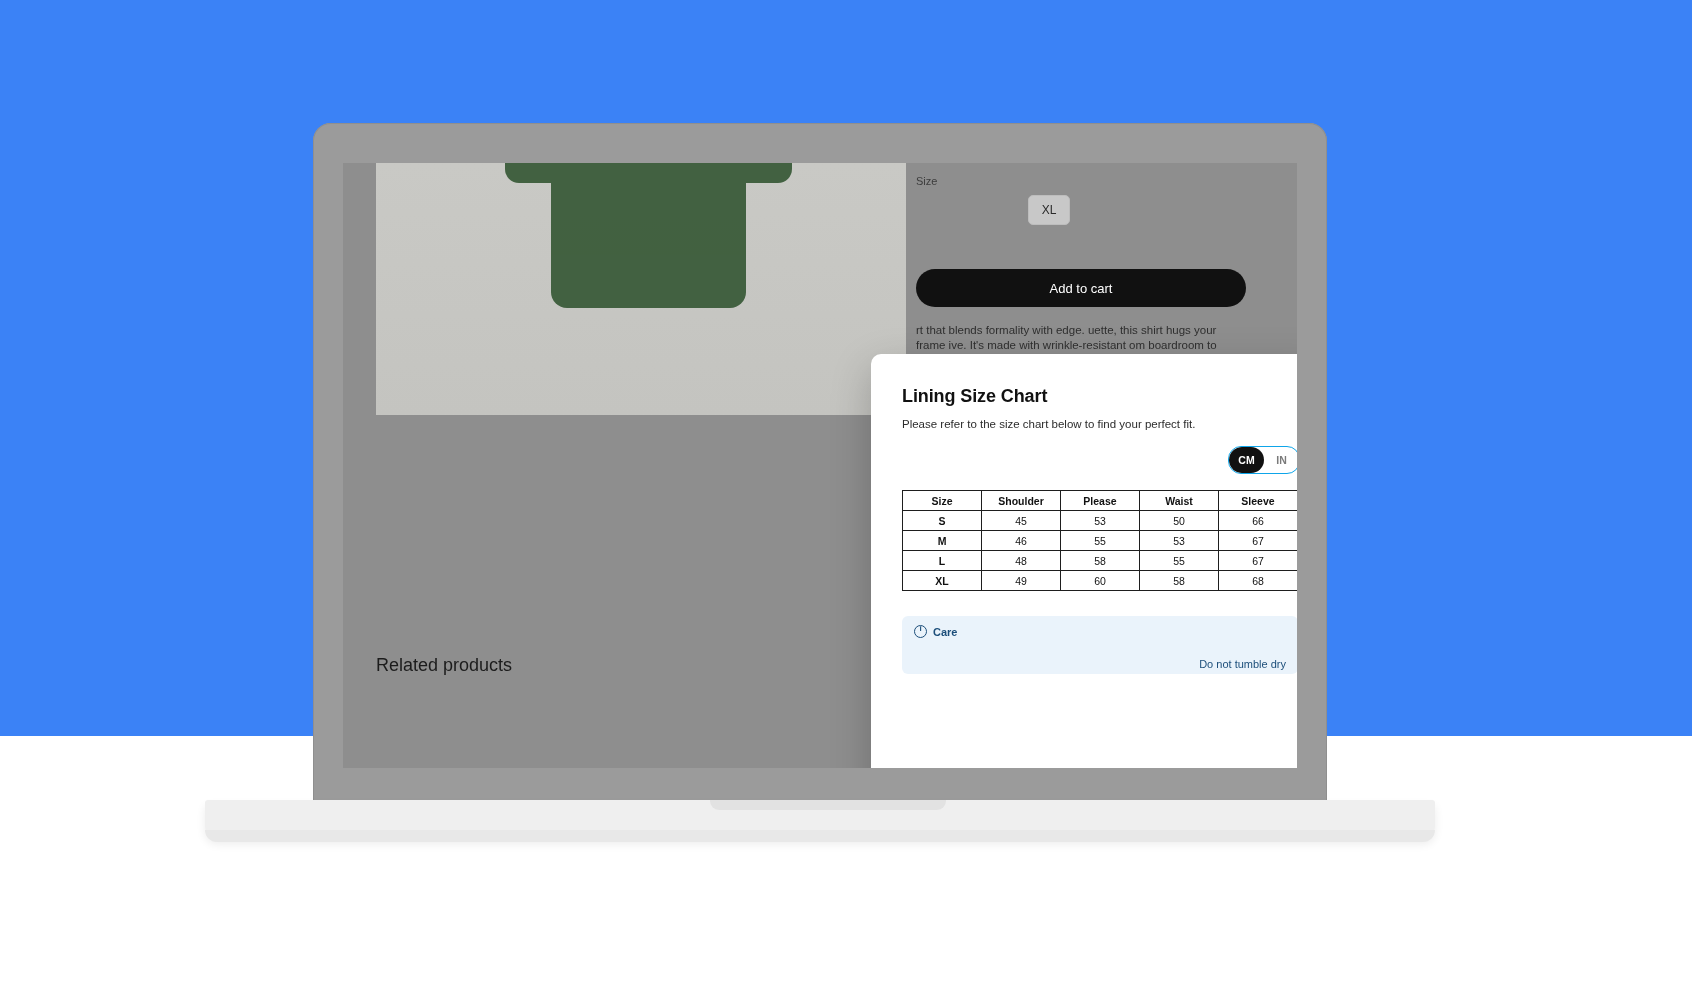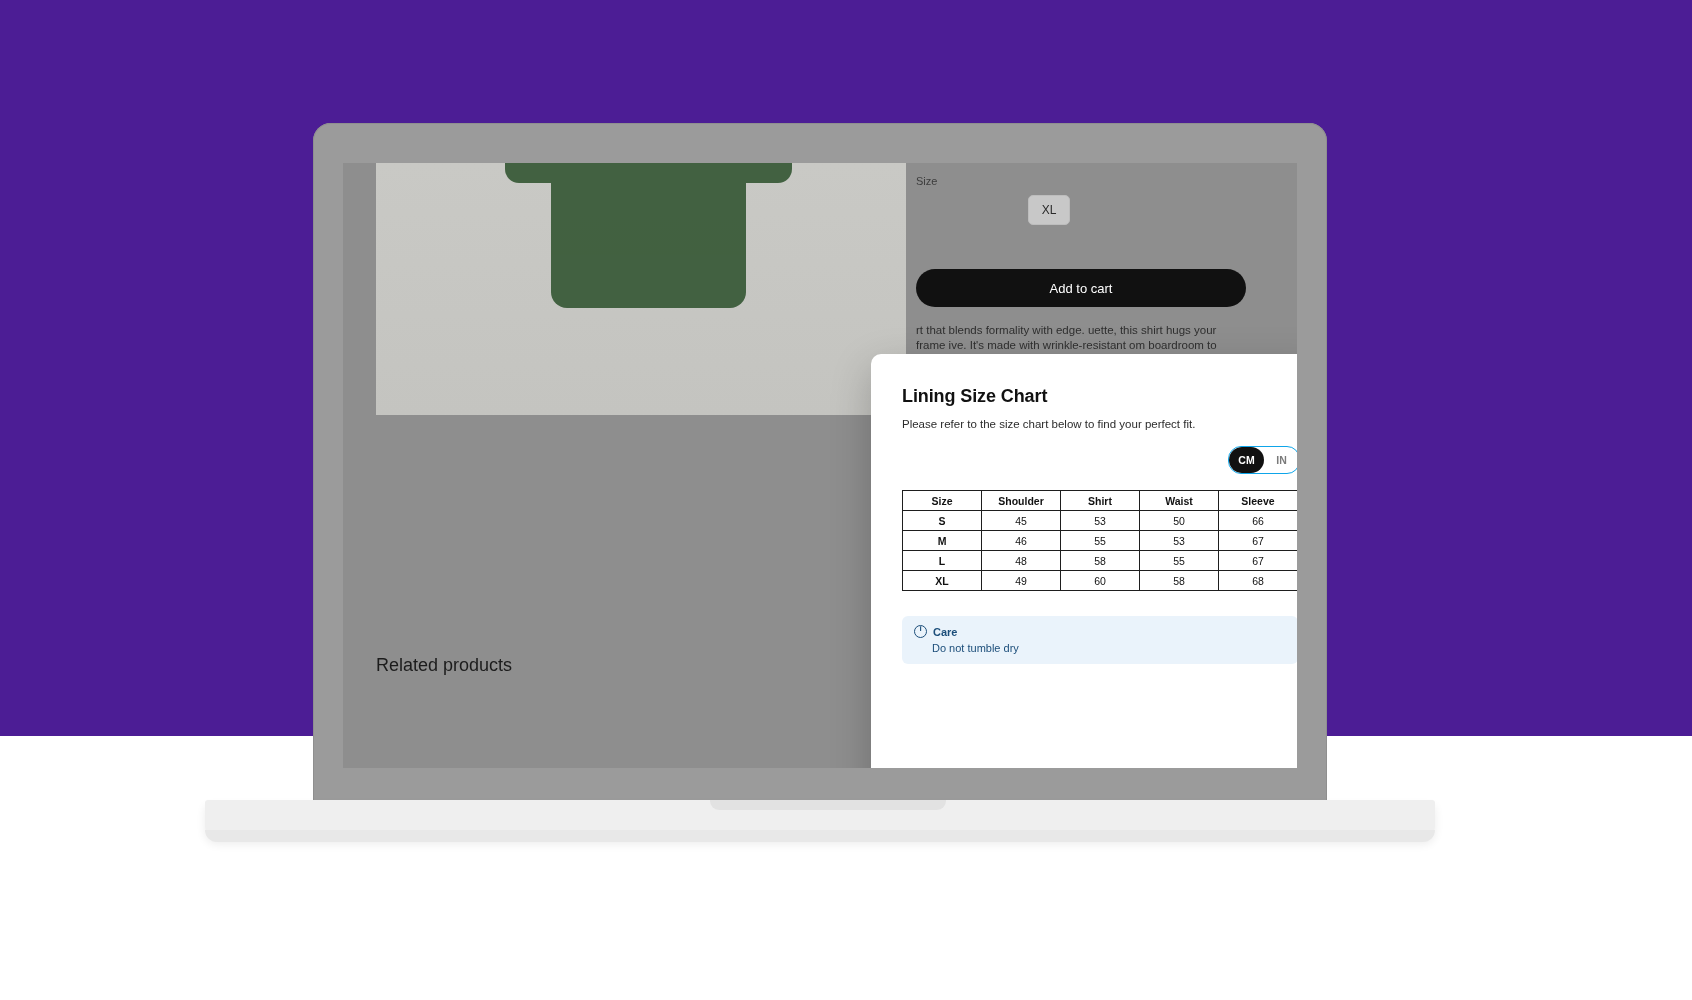--- a/index.html
+++ b/index.html
@@ -9,21 +9,21 @@
     width: 1692px;
     height: 1000px;
     overflow: hidden;
     font-family: "Liberation Sans", sans-serif;
   }
 
   #stage {
     position: relative;
     width: 1692px;
     height: 736px;
-    background: #4c1d95;
+    background: #3b82f6;
   }
 
   
   .laptop-body {
     position: absolute;
     left: 313px;
     top: 123px;
     width: 1014px;
     height: 685px;
     background: #9b9b9b;
@@ -272,36 +272,37 @@
   }
   table.size-table th { font-weight: 700; }
   table.size-table td.sizecol { font-weight: 700; }
 
   
   .care-box {
     margin-top: 25px;
     width: 396px;
     background: #eaf3fb;
     border-radius: 6px;
-    padding: 9px 12px 10px 12px;
+    padding: 9px 12px 4px 12px;
     box-sizing: border-box;
   }
   .care-head {
     display: flex;
     align-items: center;
     gap: 6px;
     font-size: 11px;
     font-weight: 700;
     color: #1c4e7a;
   }
   .care-body {
-    margin-top: 4px;
+    margin-top: 20px;
     margin-left: 18px;
     font-size: 11px;
     color: #1c4e7a;
+    text-align: right;
   }
   .info-icon {
     width: 11px; height: 11px;
     border: 1.3px solid #1c4e7a;
     border-radius: 50%;
     position: relative;
     flex: 0 0 auto;
   }
   .info-icon:after {
     content: "i";
@@ -373,21 +374,21 @@
         <div class="unit-toggle">
           <div class="unit-opt active">CM</div>
           <div class="unit-opt">IN</div>
         </div>
 
         <table class="size-table">
           <thead>
             <tr>
               <th>Size</th>
               <th>Shoulder</th>
-              <th>Shirt</th>
+              <th>Please</th>
               <th>Waist</th>
               <th>Sleeve</th>
             </tr>
           </thead>
           <tbody>
             <tr>
               <td class="sizecol">S</td>
               <td>45</td>
               <td>53</td>
               <td>50</td>

